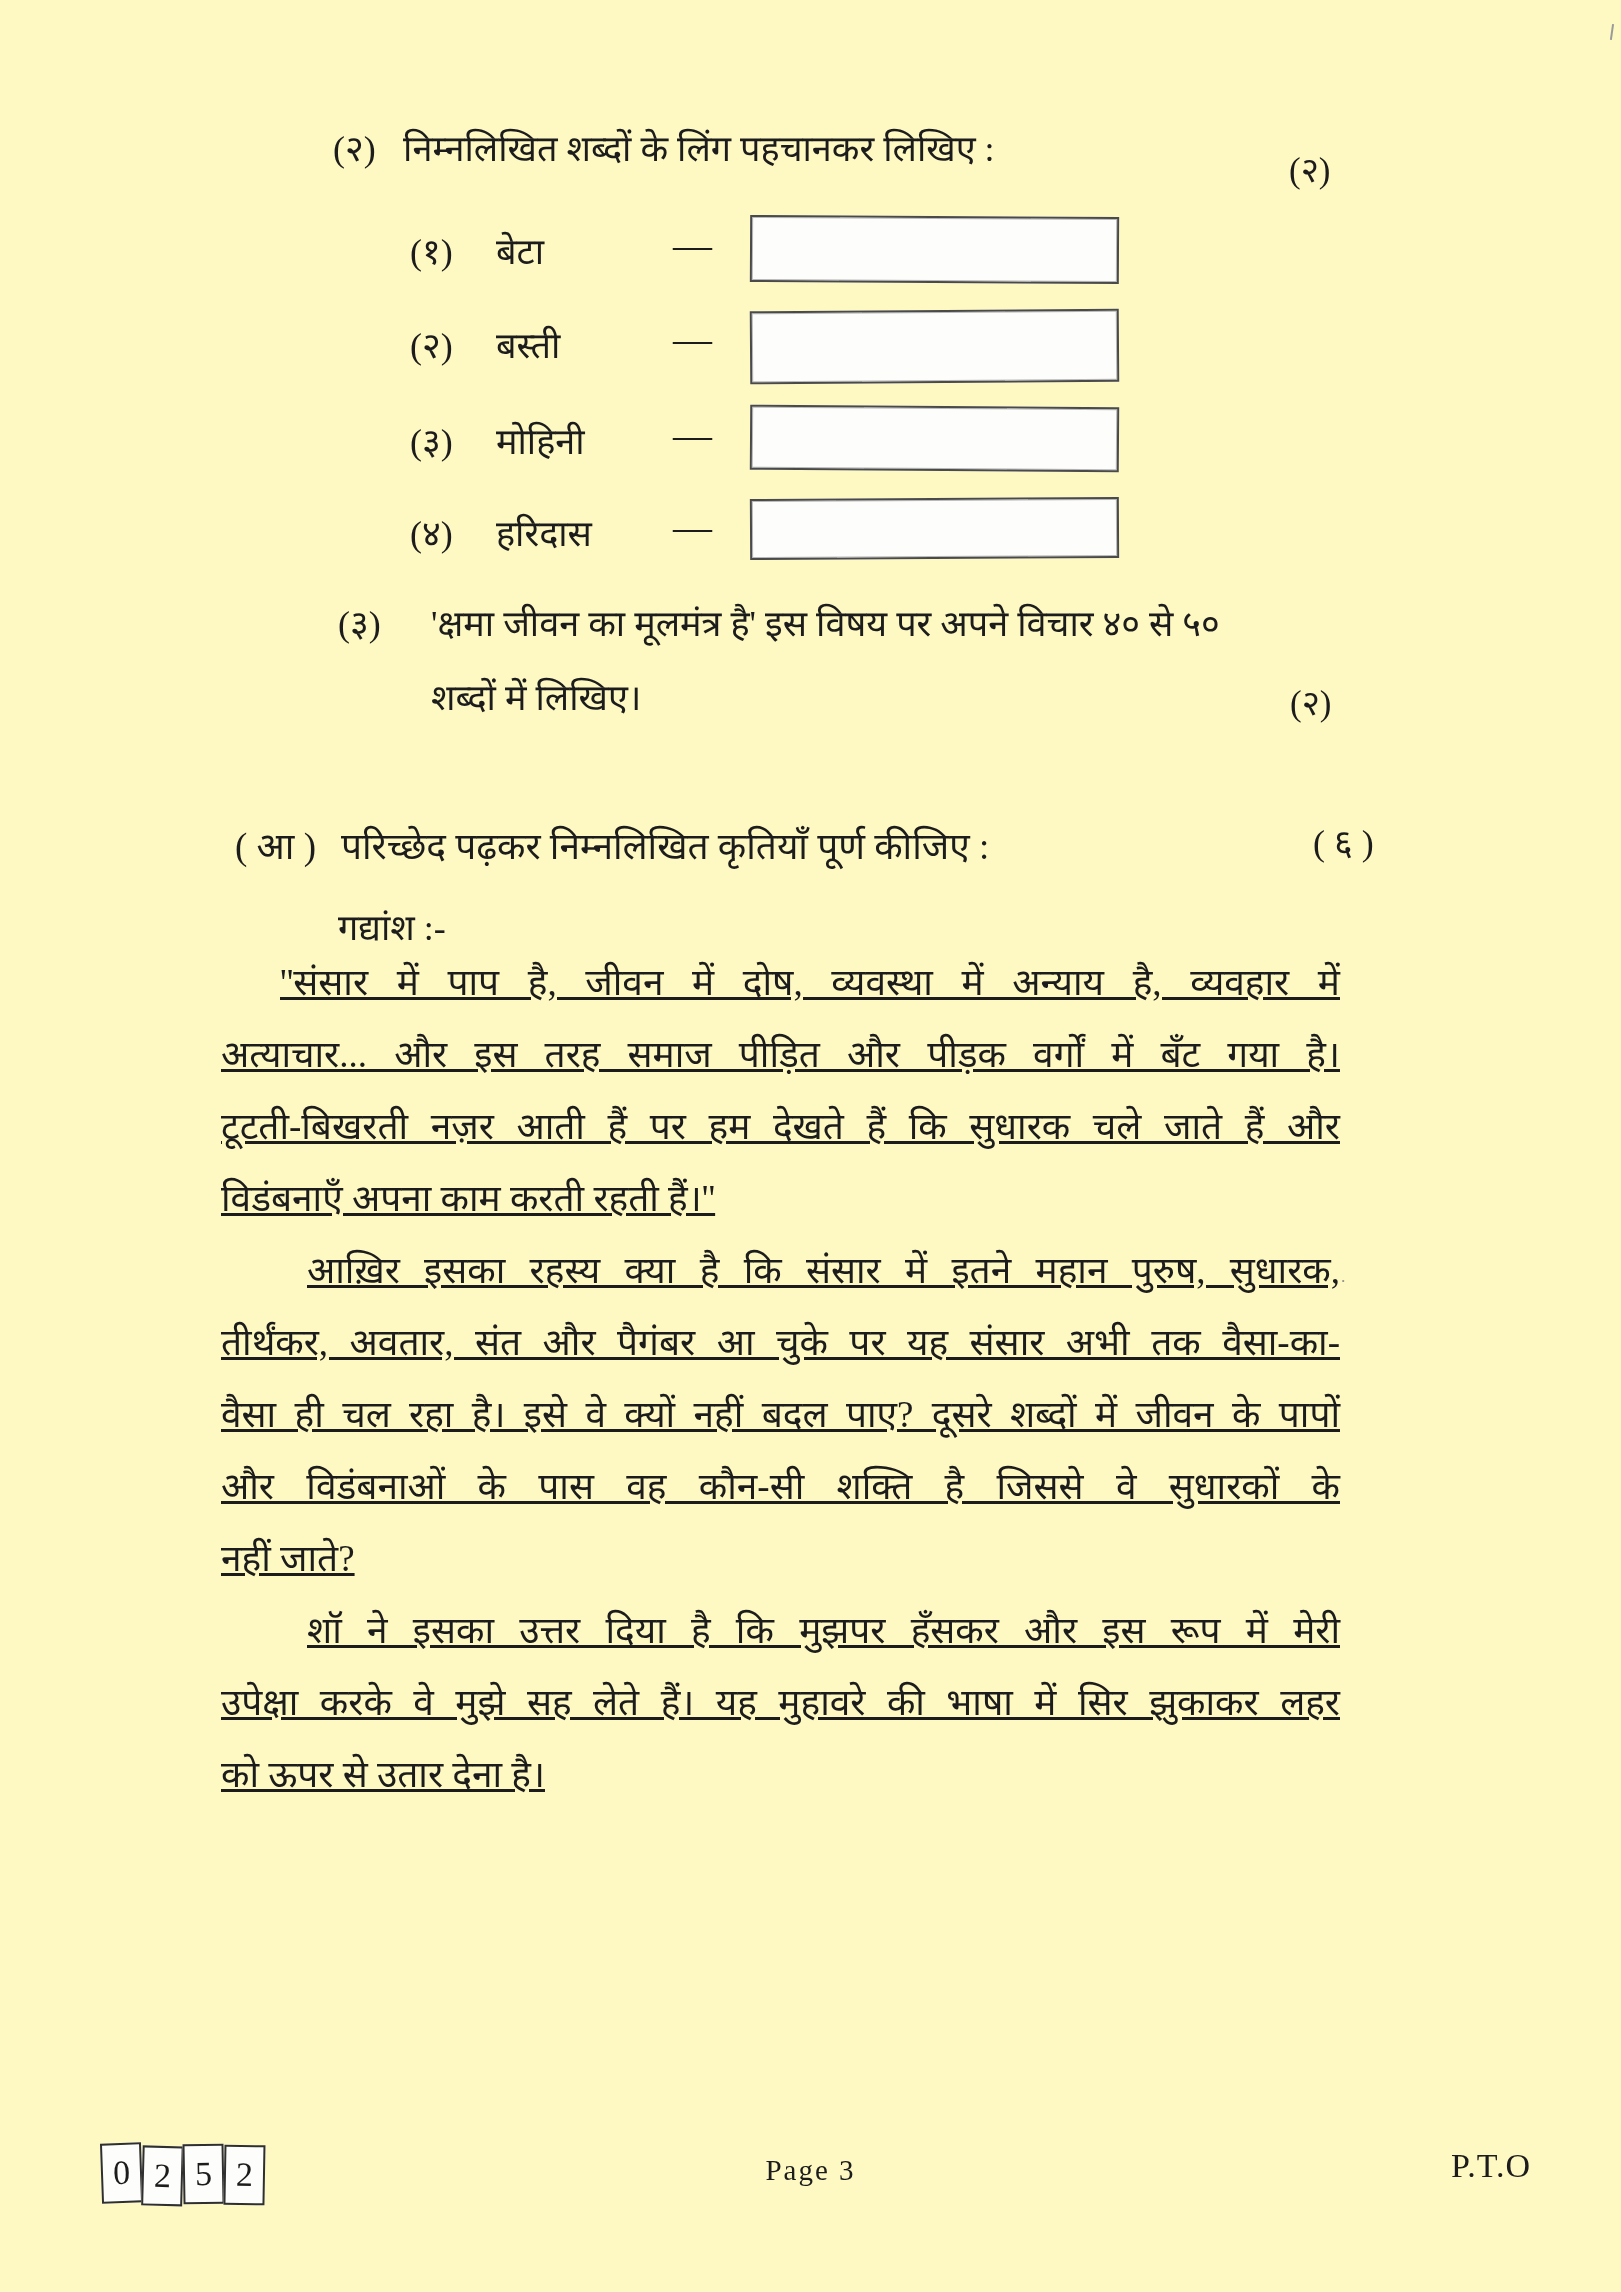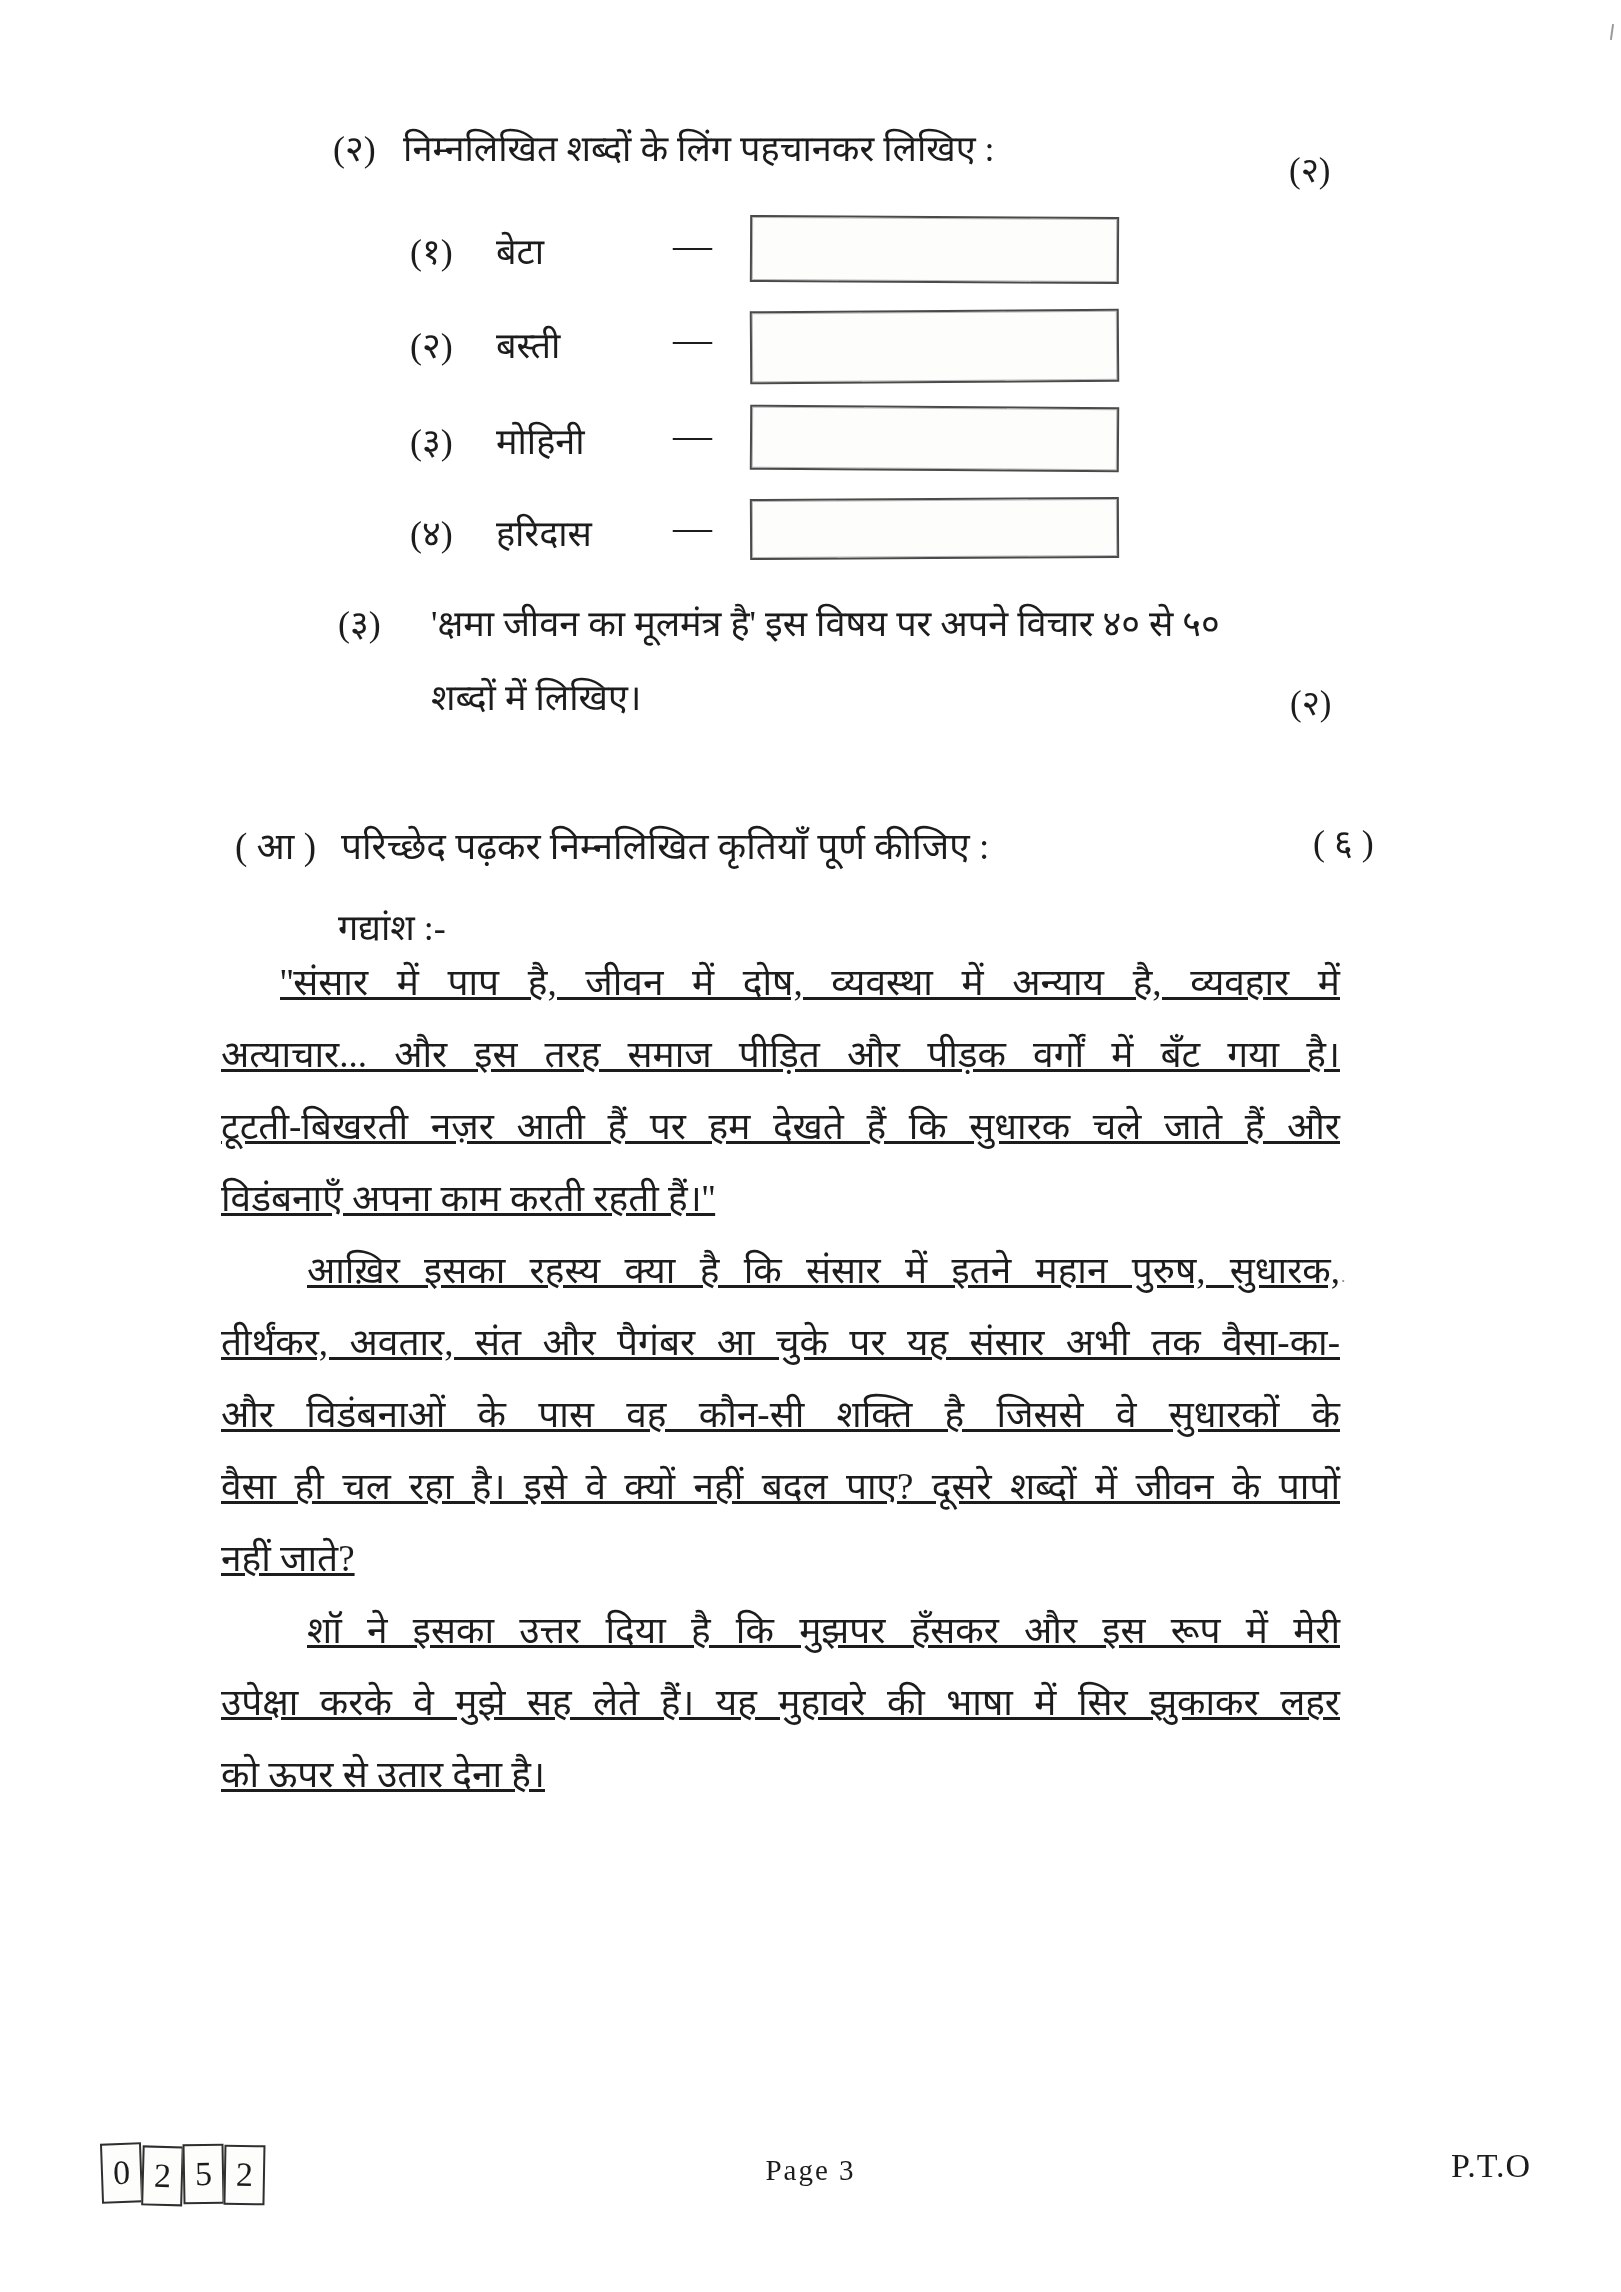--- a/index.html
+++ b/index.html
@@ -1,20 +1,20 @@
 <!DOCTYPE html>
 <html><head>
 <meta charset="utf-8">
 <style>
   html,body { margin:0; padding:0; background:#d9d9d9; }
   .page {
     position:relative;
     width:1621px; height:2293px;
     margin:0 auto;
-    background:#ffffff;
+    background:#fef9c3;
     color:#1c1c1c;
     font-family:"Liberation Serif","DejaVu Serif",serif;
     overflow:hidden;
   }
   .dev { font-family:"Liberation Serif","DejaVu Serif",serif; }
 
   
   .q2-row { position:absolute; top:123px; left:333px; width:980px; font-size:36px; }
   .q2-num { display:inline-block; margin-right:27.4px; }
   .q2-marks { position:absolute; top:145px; left:1289px; font-size:35px; }
@@ -115,22 +115,22 @@
   <div class="aa-marks dev">( ६ )</div>
   <div class="aa-gadyansh dev">गद्यांश :-</div>
 
   <div class="passage dev">
     <div class="pline indent-sm">''संसार में पाप है, जीवन में दोष, व्यवस्था में अन्याय है, व्यवहार में</div>
     <div class="pline">अत्याचार... और इस तरह समाज पीड़ित और पीड़क वर्गों में बँट गया है।</div>
     <div class="pline">टूटती-बिखरती नज़र आती हैं पर हम देखते हैं कि सुधारक चले जाते हैं और</div>
     <div class="pline end">विडंबनाएँ अपना काम करती रहती हैं।''</div>
     <div class="pline indent">आख़िर इसका रहस्य क्या है कि संसार में इतने महान पुरुष, सुधारक,</div>
     <div class="pline">तीर्थंकर, अवतार, संत और पैगंबर आ चुके पर यह संसार अभी तक वैसा-का-</div>
+    <div class="pline">वैसा ही चल रहा है। इसे वे क्यों नहीं बदल पाए? दूसरे शब्दों में जीवन के पापों</div>
     <div class="pline">और विडंबनाओं के पास वह कौन-सी शक्ति है जिससे वे सुधारकों के</div>
-    <div class="pline">वैसा ही चल रहा है। इसे वे क्यों नहीं बदल पाए? दूसरे शब्दों में जीवन के पापों</div>
     <div class="pline end">नहीं जाते?</div>
     <div class="pline indent">शॉ ने इसका उत्तर दिया है कि मुझपर हँसकर और इस रूप में मेरी</div>
     <div class="pline">उपेक्षा करके वे मुझे सह लेते हैं। यह मुहावरे की भाषा में सिर झुकाकर लहर</div>
     <div class="pline end">को ऊपर से उतार देना है।</div>
   </div>
 
   <div class="scan-dot">.</div>
 
   <div class="code-boxes">
     <div class="code-box">0</div>

